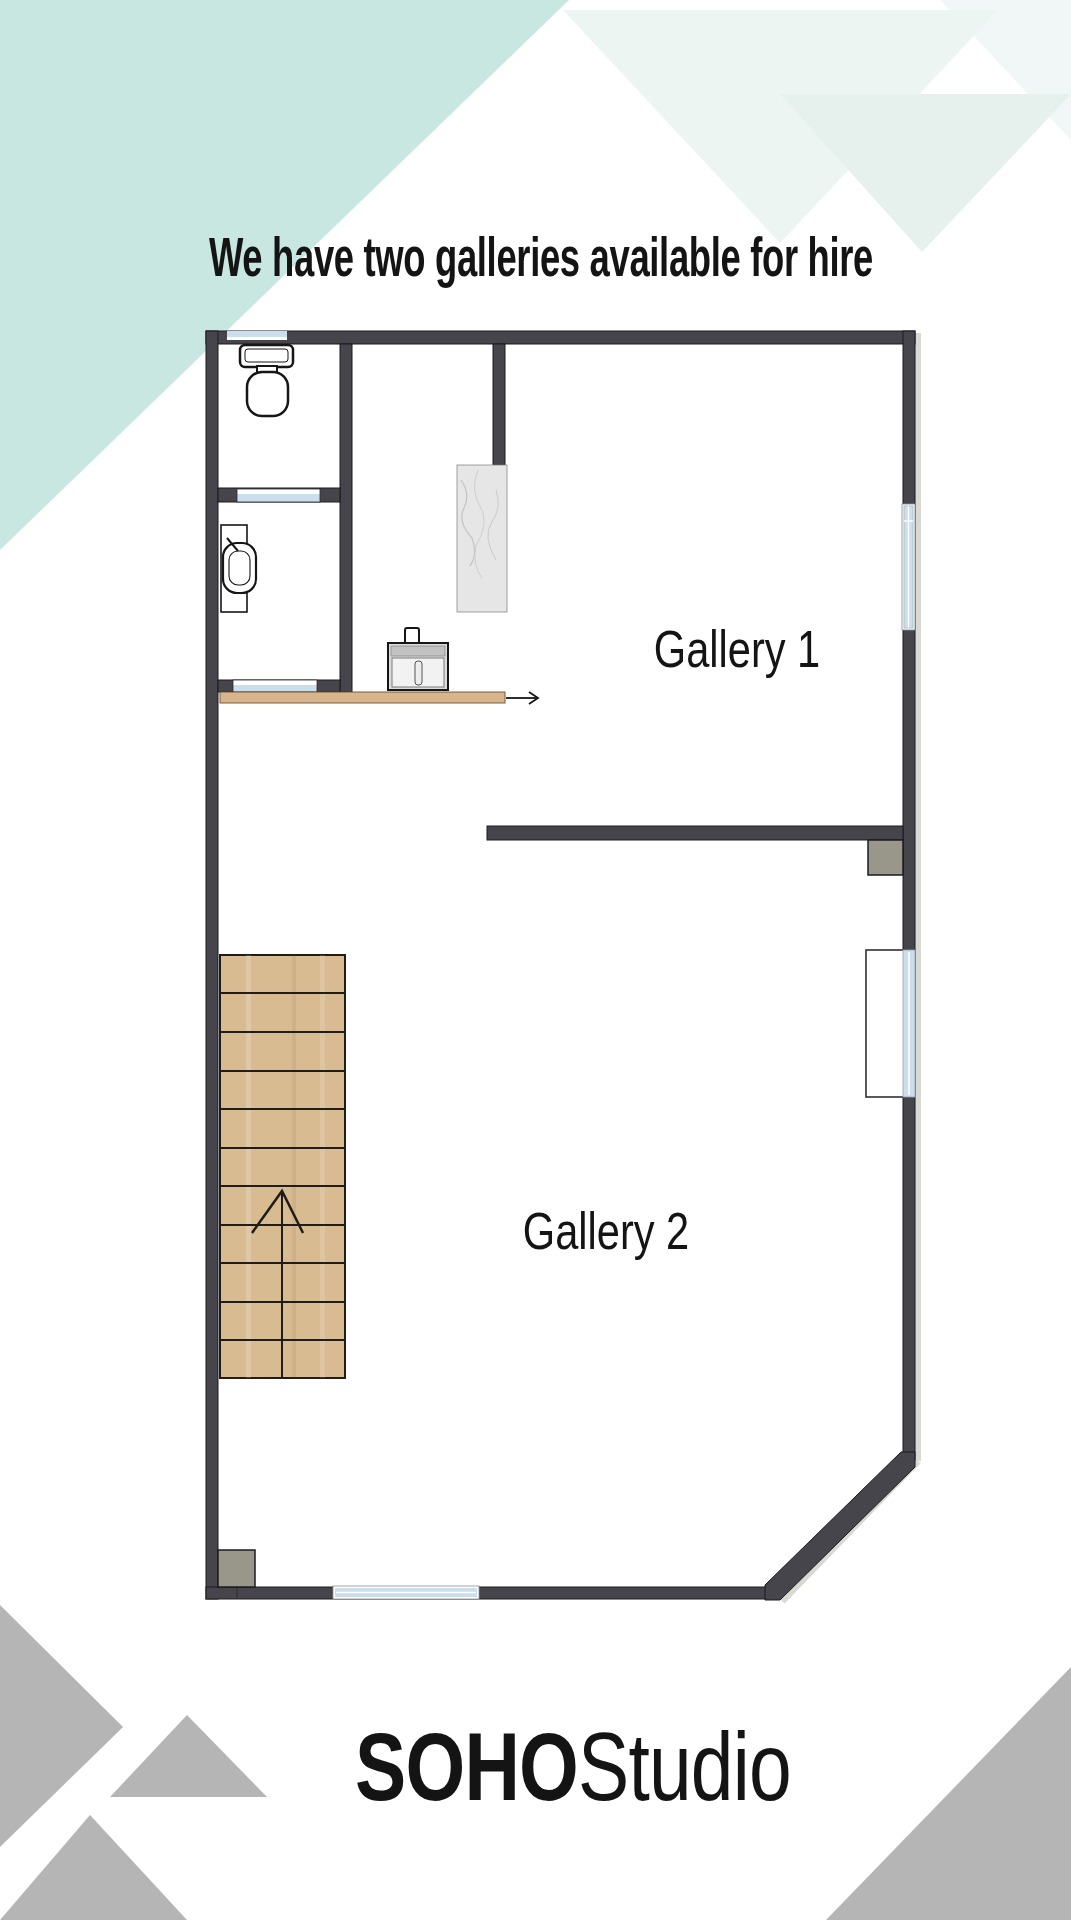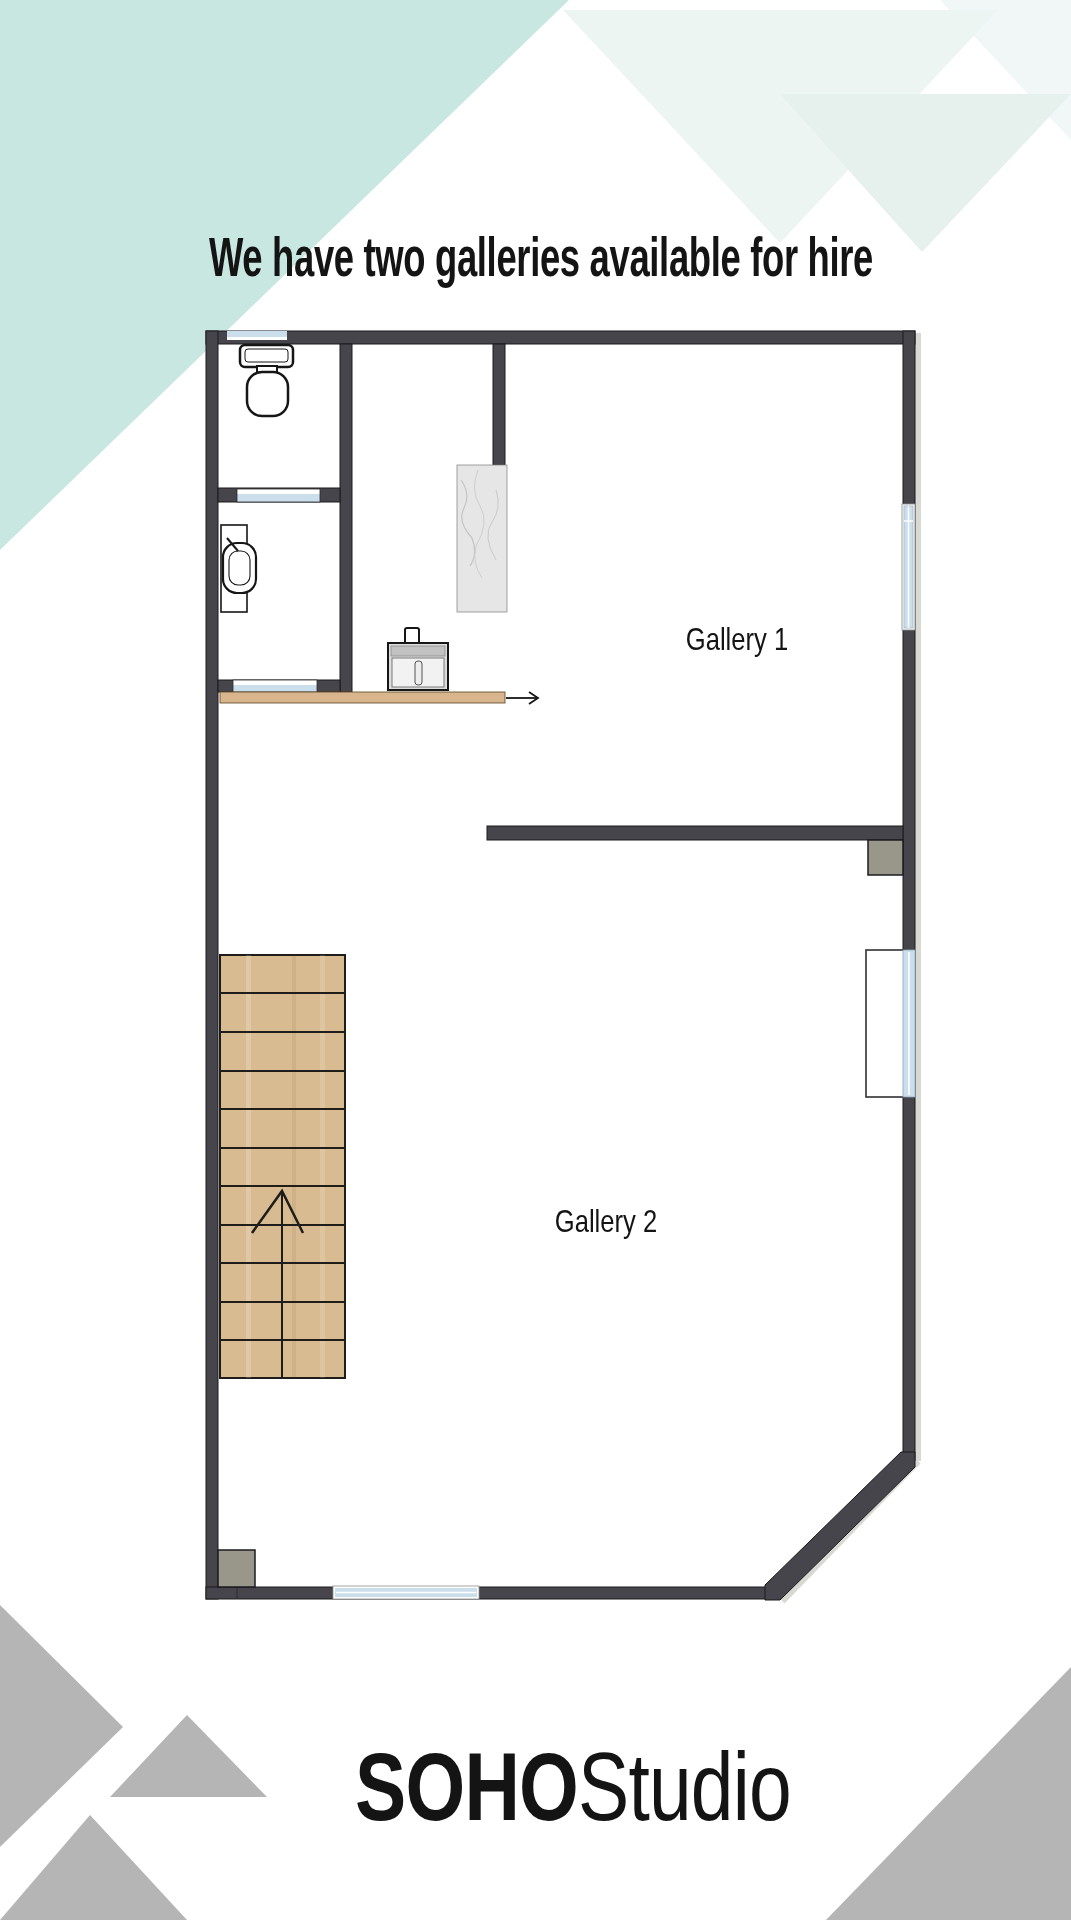--- a/index.html
+++ b/index.html
@@ -18,30 +18,30 @@
   .title-inner{
     display:inline-block;
     font-size:56px; font-weight:700; line-height:1;
     color:var(--c-ink,#141414);
     transform:scaleX(0.65); transform-origin:center top;
     letter-spacing:-0.5px;
   }
   .room-label{
     position:absolute; transform:translateX(-50%);
     white-space:nowrap; line-height:1;
-    font-size:32px; font-weight:400; color:var(--c-ink,#141414);text-align:center;
+    font-size:52px; font-weight:400; color:var(--c-ink,#141414);text-align:center;
   }
   .room-label .squeeze{
     display:inline-block; transform:scaleX(0.8); transform-origin:center top;
   }
   .label-g1{ left:737px; top:623px; }
   .label-g2{ left:606px; top:1205px; }
   .logo-wrap{
     position:absolute; left:573px; top:1719px; transform:translateX(-50%);
-    white-space:nowrap; line-height:1;margin-top:20px;
+    white-space:nowrap; line-height:1;
   }
   .logo-inner{
     display:inline-block; transform:scaleX(0.8); transform-origin:center top;
     font-size:96px; color:var(--c-ink,#141414); letter-spacing:-1px;
   }
   .logo-bold{ font-weight:700; }
   .logo-regular{ font-weight:400; }
 </style>
 </head>
 <body>

